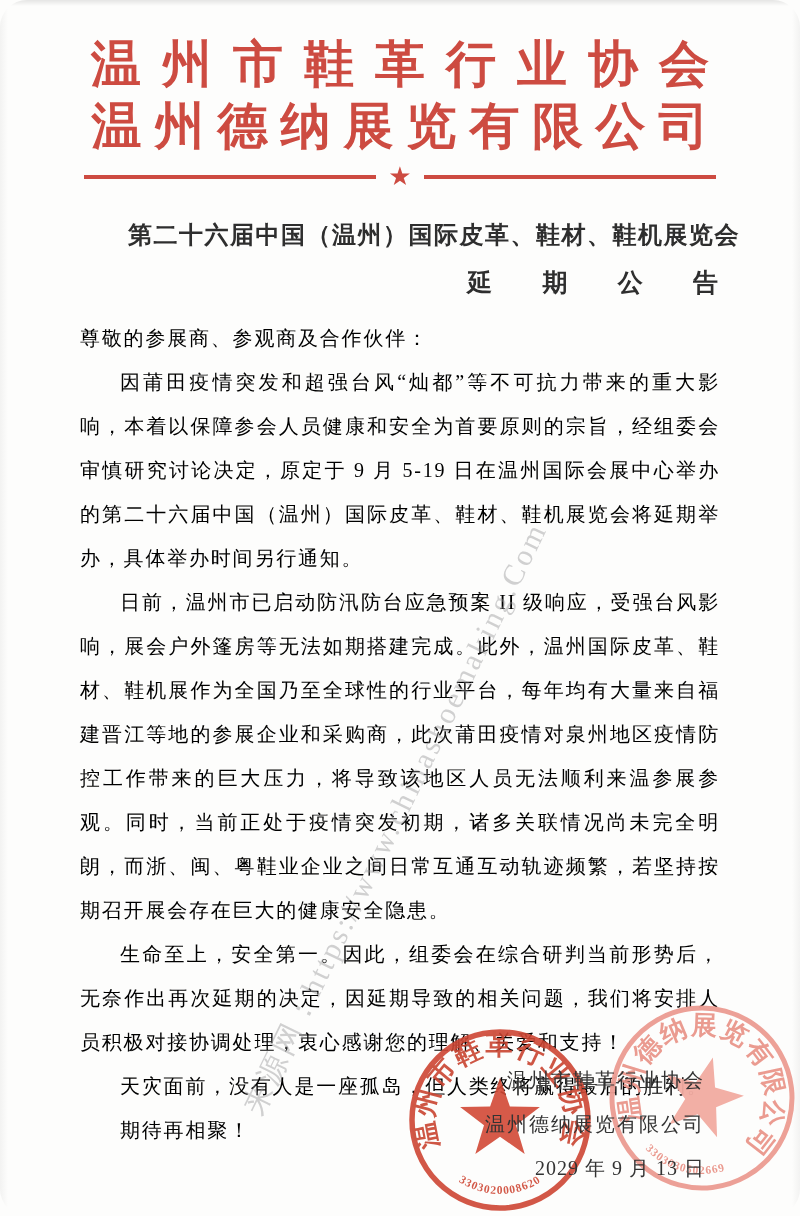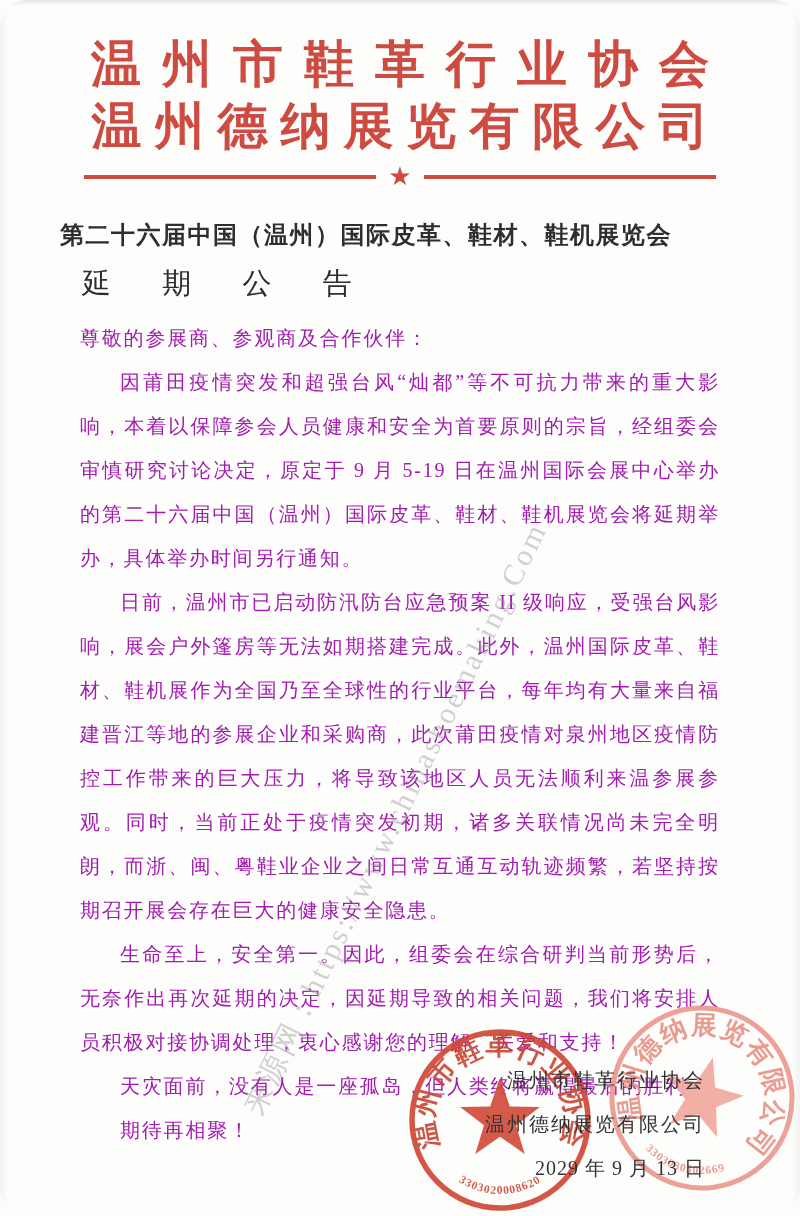--- a/index.html
+++ b/index.html
@@ -15,24 +15,24 @@
       linear-gradient(180deg, rgba(120,120,120,.18) 0px, rgba(120,120,120,0) 6px),
       linear-gradient(90deg, rgba(150,150,150,.10) 0px, rgba(150,150,150,0) 8px),
       linear-gradient(270deg, rgba(150,150,150,.10) 0px, rgba(150,150,150,0) 8px);
   }
   .letterhead{position:absolute;top:34px;left:0;width:800px;text-align:center;color:#cd4b41;}
   .lh1{font-size:50px;font-weight:bold;letter-spacing:21px;padding-left:21px;line-height:60px;white-space:nowrap;}
   .lh2{font-size:50px;font-weight:bold;letter-spacing:13px;padding-left:13px;line-height:60px;margin-top:2px;white-space:nowrap;}
   .divider{position:absolute;top:164px;left:84px;width:632px;display:flex;align-items:center;}
   .divider .bar{flex:1;height:4px;background:#cd4b41;}
   .divider .star{flex:0 0 auto;color:#cd4b41;font-size:26px;line-height:26px;padding:0 12px;}
-  .titleblock{position:absolute;top:214px;left:60px;width:680px;text-align:left;color:#2e2e2e;}
+  .titleblock{position:absolute;top:214px;left:60px;width:680px;text-align:right;color:#2e2e2e;}
   .t1{font-size:24px;font-weight:bold;letter-spacing:1.5px;line-height:42px;white-space:nowrap;}
-  .t2{font-size:29px;font-weight:normal;letter-spacing:22px;padding-left:22px;line-height:42px;margin-top:6px;}
-  .bodyblock{position:absolute;top:316px;left:80px;width:640px;color:#a21caf;
+  .t2{font-size:25px;font-weight:bold;letter-spacing:22px;padding-left:22px;line-height:42px;margin-top:6px;}
+  .bodyblock{position:absolute;top:316px;left:80px;width:640px;color:#000000;
     font-size:20px;letter-spacing:1.8px;line-height:44px;text-align:justify;}
   .bodyblock p{margin:0;}
   .bodyblock p.indent{text-indent:2em;}
   .sigblock{position:absolute;top:1058px;right:95px;text-align:right;color:#333;z-index:5;
     font-size:20px;letter-spacing:2px;line-height:44px;}
   .sig-date{letter-spacing:1px;}
   .stamp{position:absolute;z-index:3;}
   .stamp text{font-family:"Liberation Serif","DejaVu Serif",serif;font-weight:bold;}
   .watermark{
     position:absolute;left:252px;top:1092px;z-index:6;pointer-events:none;

